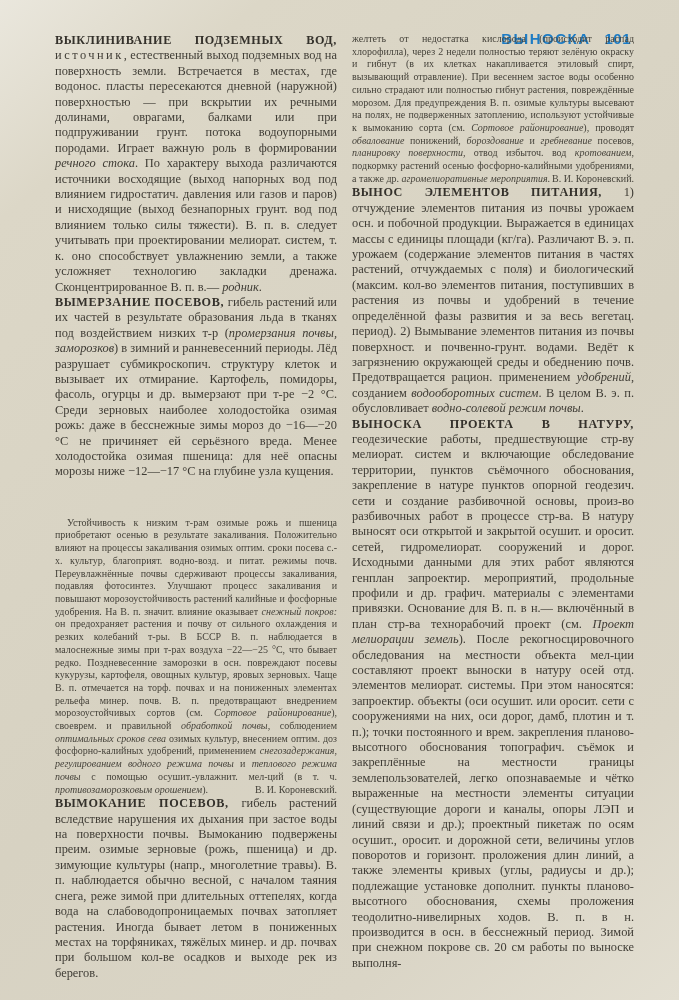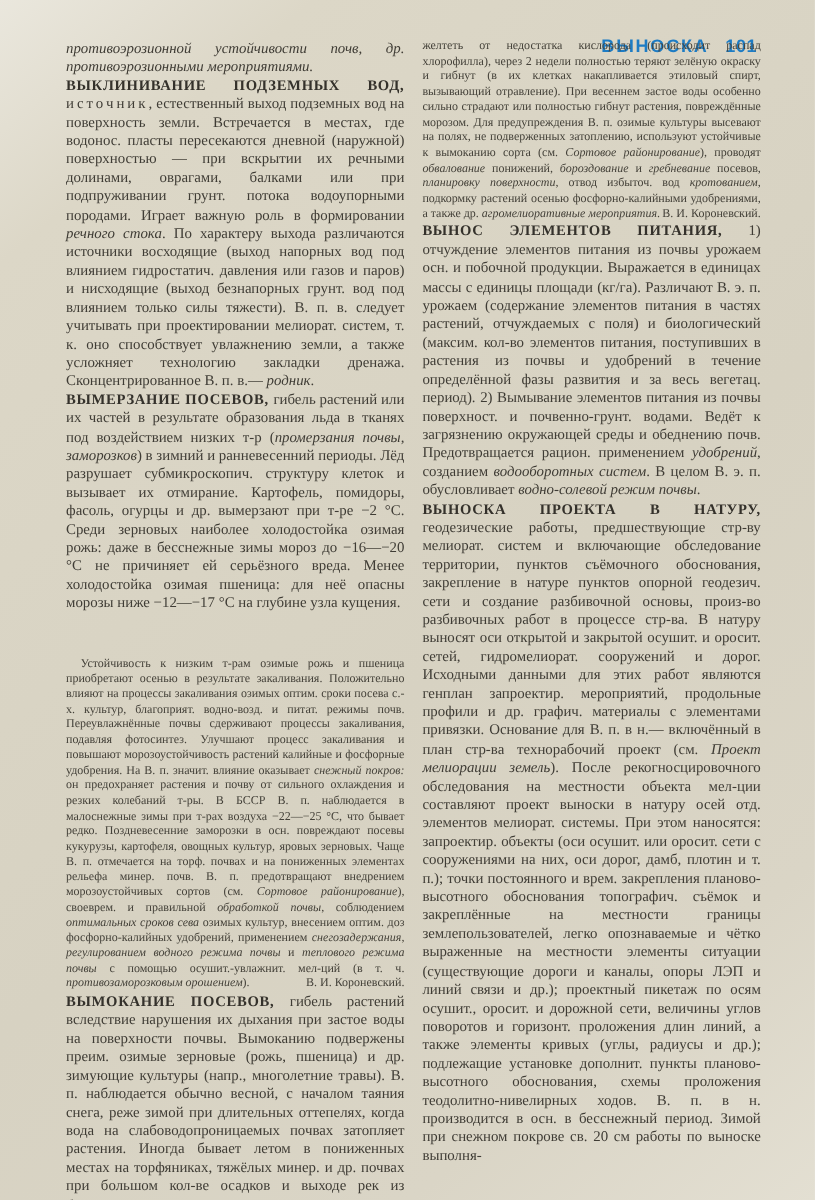--- a/index.html
+++ b/index.html
@@ -52,21 +52,20 @@
 </style>
 </head>
 <body>
 
 <div class="page">
   <div class="running-head">
     <span>ВЫНОСКА</span><span class="pagenum">101</span>
   </div>
   <div class="columns">
     <div class="col">
-        <p class="blk normal"><span class="seg-i">противоэрозионной устойчивости почв, др. противоэрозионными мероприятиями.</span></p>
         <p class="blk normal"><span class="seg-head">ВЫКЛИНИВАНИЕ ПОДЗЕМНЫХ ВОД, </span><span class="seg-sp">источник</span><span>, естественный выход подземных вод на поверхность земли. Встречается в местах, где водонос. пласты пересекаются дневной (наружной) поверхностью — при вскрытии их речными долинами, оврагами, балками или при подпруживании грунт. потока водоупорными породами. Играет важную роль в формировании </span><span class="seg-i">речного стока</span><span>. По характеру выхода различаются источники восходящие (выход напорных вод под влиянием гидростатич. давления или газов и паров) и нисходящие (выход безнапорных грунт. вод под влиянием только силы тяжести). В. п. в. следует учитывать при проектировании мелиорат. систем, т. к. оно способствует увлажнению земли, а также усложняет технологию закладки дренажа. Сконцентрированное В. п. в.— </span><span class="seg-i">родник</span><span>.</span></p>
         <p class="blk normal"><span class="seg-head">ВЫМЕРЗАНИЕ ПОСЕВОВ, </span><span>гибель растений или их частей в результате образования льда в тканях под воздействием низких т-р (</span><span class="seg-i">промерзания почвы, заморозков</span><span>) в зимний и ранневесенний периоды. Лёд разрушает субмикроскопич. структуру клеток и вызывает их отмирание. Картофель, помидоры, фасоль, огурцы и др. вымерзают при т-ре −2 °С. Среди зерновых наиболее холодостойка озимая рожь: даже в бесснежные зимы мороз до −16—−20 °С не причиняет ей серьёзного вреда. Менее холодостойка озимая пшеница: для неё опасны морозы ниже −12—−17 °С на глубине узла кущения.</span></p>
         <p class="blk small indent"><span>Устойчивость к низким т-рам озимые рожь и пшеница приобретают осенью в результате закаливания. Положительно влияют на процессы закаливания озимых оптим. сроки посева с.-х. культур, благоприят. водно-возд. и питат. режимы почв. Переувлажнённые почвы сдерживают процессы закаливания, подавляя фотосинтез. Улучшают процесс закаливания и повышают морозоустойчивость растений калийные и фосфорные удобрения. На В. п. значит. влияние оказывает </span><span class="seg-i">снежный покров:</span><span> он предохраняет растения и почву от сильного охлаждения и резких колебаний т-ры. В БССР В. п. наблюдается в малоснежные зимы при т-рах воздуха −22—−25 °С, что бывает редко. Поздневесенние заморозки в осн. повреждают посевы кукурузы, картофеля, овощных культур, яровых зерновых. Чаще В. п. отмечается на торф. почвах и на пониженных элементах рельефа минер. почв. В. п. предотвращают внедрением морозоустойчивых сортов (см. </span><span class="seg-i">Сортовое районирование</span><span>), своеврем. и правильной </span><span class="seg-i">обработкой почвы</span><span>, соблюдением </span><span class="seg-i">оптимальных сроков сева</span><span> озимых культур, внесением оптим. доз фосфорно-калийных удобрений, применением </span><span class="seg-i">снегозадержания</span><span>, </span><span class="seg-i">регулированием водного режима почвы</span><span> и </span><span class="seg-i">теплового режима почвы</span><span> с помощью осушит.-увлажнит. мел-ций (в т. ч. </span><span class="seg-i">противозаморозковым орошением</span><span>). </span><span class="seg-sig">В. И. Короневский.</span></p>
         <p class="blk normal"><span class="seg-head">ВЫМОКАНИЕ ПОСЕВОВ, </span><span>гибель растений вследствие нарушения их дыхания при застое воды на поверхности почвы. Вымоканию подвержены преим. озимые зерновые (рожь, пшеница) и др. зимующие культуры (напр., многолетние травы). В. п. наблюдается обычно весной, с началом таяния снега, реже зимой при длительных оттепелях, когда вода на слабоводопроницаемых почвах затопляет растения. Иногда бывает летом в пониженных местах на торфяниках, тяжёлых минер. и др. почвах при большом кол-ве осадков и выходе рек из берегов.</span></p>
         <p class="blk small indent"><span class="seg-i">Картофель</span><span> ослабляет растения озимых культур и снижает их устойчивость к неблагоприят. факторам. Залитые водой растения через 7—10 дней начинают</span></p>
       </div>
     <div class="col">
         <p class="blk small"><span>желтеть от недостатка кислорода (происходит распад хлорофилла), через 2 недели полностью теряют зелёную окраску и гибнут (в их клетках накапливается этиловый спирт, вызывающий отравление). При весеннем застое воды особенно сильно страдают или полностью гибнут растения, повреждённые морозом. Для предупреждения В. п. озимые культуры высевают на полях, не подверженных затоплению, используют устойчивые к вымоканию сорта (см. </span><span class="seg-i">Сортовое районирование</span><span>), проводят </span><span class="seg-i">обвалование</span><span> понижений, </span><span class="seg-i">бороздование</span><span> и </span><span class="seg-i">гребневание</span><span> посевов, </span><span class="seg-i">планировку поверхности</span><span>, отвод избыточ. вод </span><span class="seg-i">кротованием</span><span>, подкормку растений осенью фосфорно-калийными удобрениями, а также др. </span><span class="seg-i">агромелиоративные мероприятия</span><span>. </span><span class="seg-sig">В. И. Короневский.</span></p>
         <p class="blk normal"><span class="seg-head">ВЫНОС ЭЛЕМЕНТОВ ПИТАНИЯ, </span><span>1) отчуждение элементов питания из почвы урожаем осн. и побочной продукции. Выражается в единицах массы с единицы площади (кг/га). Различают В. э. п. урожаем (содержание элементов питания в частях растений, отчуждаемых с поля) и биологический (максим. кол-во элементов питания, поступивших в растения из почвы и удобрений в течение определённой фазы развития и за весь вегетац. период). 2) Вымывание элементов питания из почвы поверхност. и почвенно-грунт. водами. Ведёт к загрязнению окружающей среды и обеднению почв. Предотвращается рацион. применением </span><span class="seg-i">удобрений</span><span>, созданием </span><span class="seg-i">водооборотных систем</span><span>. В целом В. э. п. обусловливает </span><span class="seg-i">водно-солевой режим почвы</span><span>.</span></p>
         <p class="blk normal"><span class="seg-head">ВЫНОСКА ПРОЕКТА В НАТУРУ, </span><span>геодезические работы, предшествующие стр-ву мелиорат. систем и включающие обследование территории, пунктов съёмочного обоснования, закрепление в натуре пунктов опорной геодезич. сети и создание разбивочной основы, произ-во разбивочных работ в процессе стр-ва. В натуру выносят оси открытой и закрытой осушит. и оросит. сетей, гидромелиорат. сооружений и дорог. Исходными данными для этих работ являются генплан запроектир. мероприятий, продольные профили и др. графич. материалы с элементами привязки. Основание для В. п. в н.— включённый в план стр-ва технорабочий проект (см. </span><span class="seg-i">Проект мелиорации земель</span><span>). После рекогносцировочного обследования на местности объекта мел-ции составляют проект выноски в натуру осей отд. элементов мелиорат. системы. При этом наносятся: запроектир. объекты (оси осушит. или оросит. сети с сооружениями на них, оси дорог, дамб, плотин и т. п.); точки постоянного и врем. закрепления планово-высотного обоснования топографич. съёмок и закреплённые на местности границы землепользователей, легко опознаваемые и чётко выраженные на местности элементы ситуации (существующие дороги и каналы, опоры ЛЭП и линий связи и др.); проектный пикетаж по осям осушит., оросит. и дорожной сети, величины углов поворотов и горизонт. проложения длин линий, а также элементы кривых (углы, радиусы и др.); подлежащие установке дополнит. пункты планово-высотного обоснования, схемы проложения теодолитно-нивелирных ходов. В. п. в н. производится в осн. в бесснежный период. Зимой при снежном покрове св. 20 см работы по выноске выполня-</span></p>

